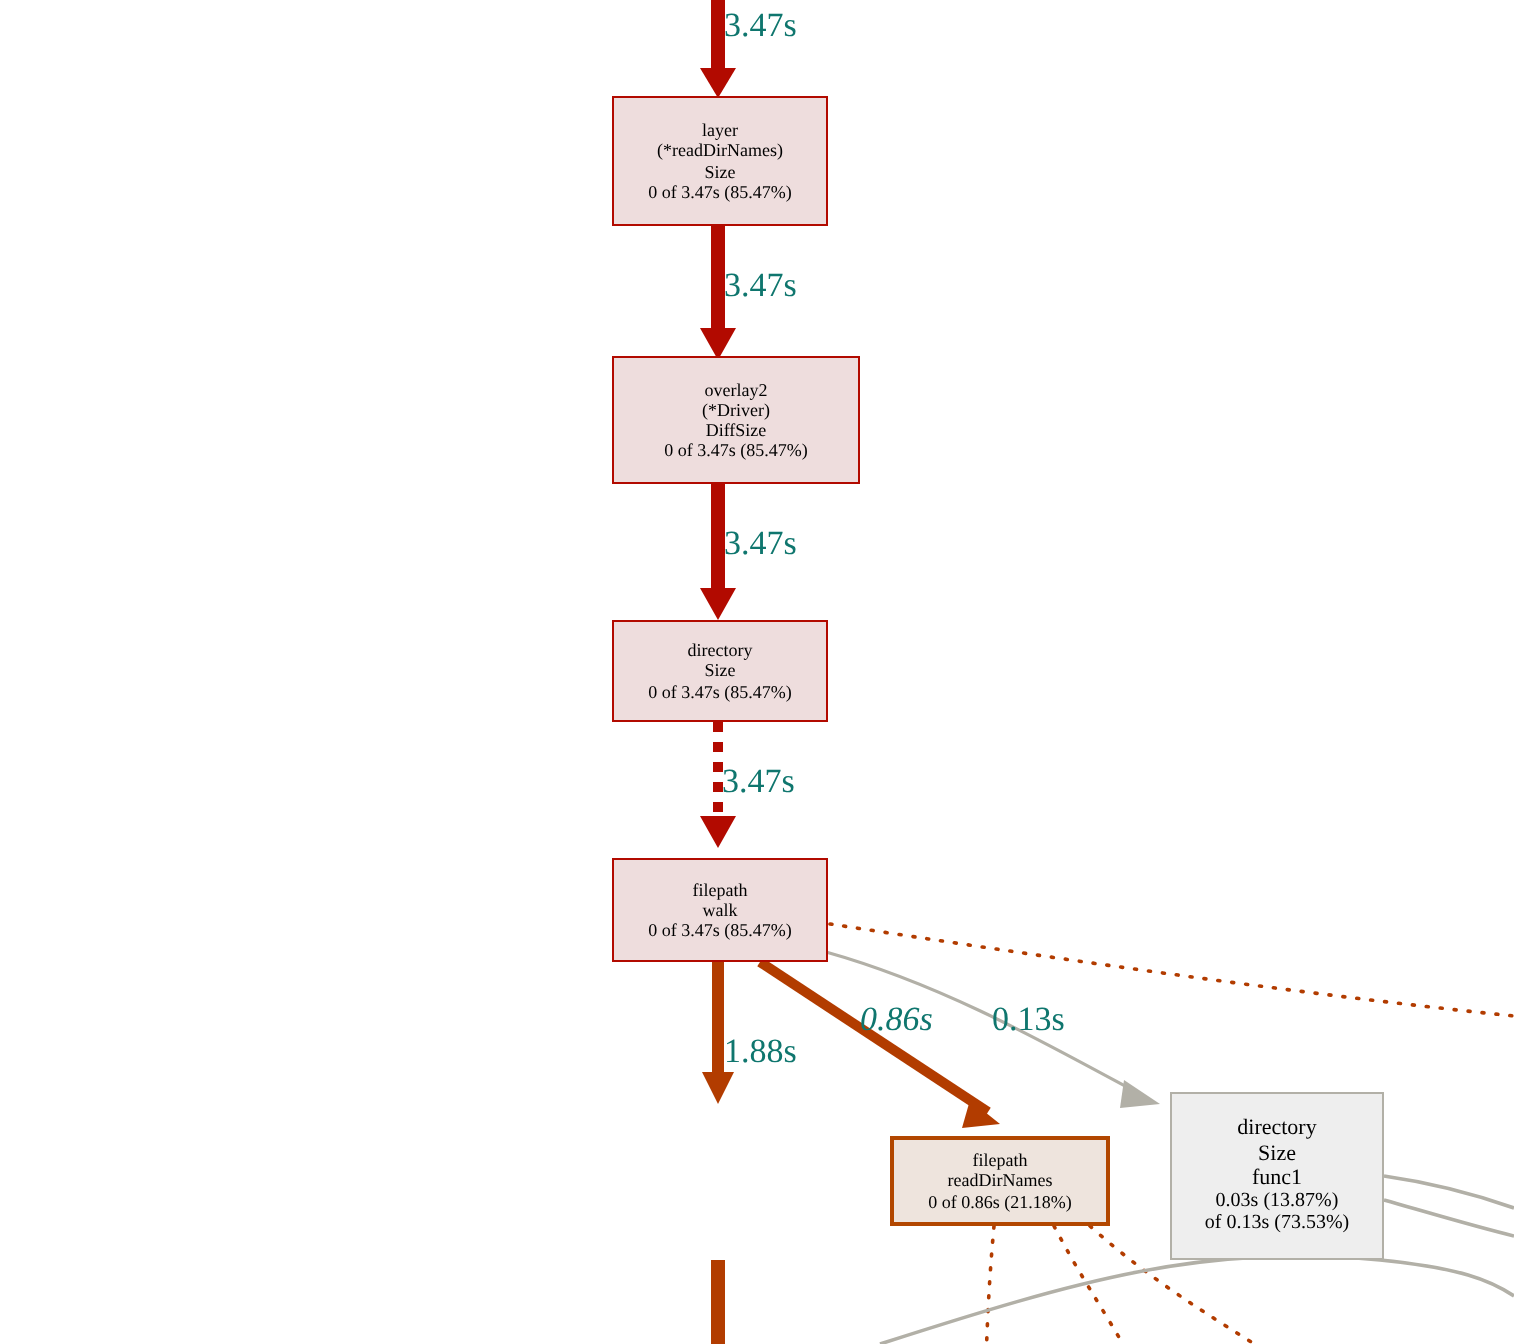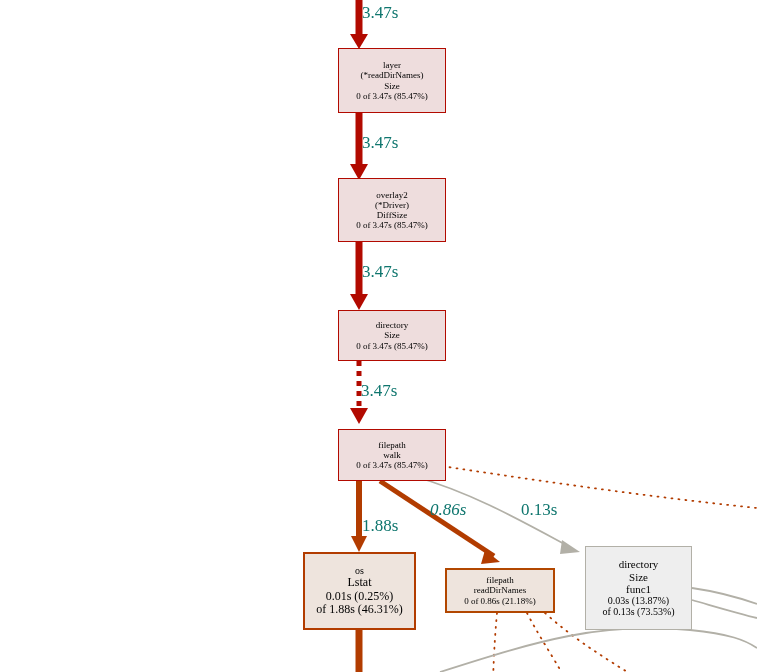--- a/index.html
+++ b/index.html
@@ -39,21 +39,20 @@
     color: #000000;
   }
   .node .ln {
     display: block;
     white-space: nowrap;
   }
   
   .node.hot {
     background: #eedddd;
     border: 1px solid #b20a00;
-    margin-left: 32px;
   }
   .node.warm {
     background: #eee4dd;
     border: 2px solid #b23c00;
   }
   .node.warm-thin {
     background: #eee4dd;
     border: 2px solid #b24700;
   }
   .node.cool {
@@ -138,45 +137,39 @@
     </g>
   </svg>
 
   <div class="node hot" style="left:306px; top:48px; width:108px; height:65px; font-size:9px;">
     <span class="ln">layer</span>
     <span class="ln">(*readDirNames)</span>
     <span class="ln">Size</span>
     <span class="ln">0 of 3.47s (85.47%)</span>
   </div>
 
-  <div class="node hot" style="left:306px; top:178px; width:108px; height:64px; font-size:9px;">
+  <div class="node hot" style="left:306px; top:178px; width:124px; height:64px; font-size:9px;">
     <span class="ln">overlay2</span>
     <span class="ln">(*Driver)</span>
     <span class="ln">DiffSize</span>
     <span class="ln">0 of 3.47s (85.47%)</span>
   </div>
 
   <div class="node hot" style="left:306px; top:310px; width:108px; height:51px; font-size:9px;">
     <span class="ln">directory</span>
     <span class="ln">Size</span>
     <span class="ln">0 of 3.47s (85.47%)</span>
   </div>
 
   <div class="node hot" style="left:306px; top:429px; width:108px; height:52px; font-size:9px;">
     <span class="ln">filepath</span>
     <span class="ln">walk</span>
     <span class="ln">0 of 3.47s (85.47%)</span>
   </div>
 
-  <div class="node warm" style="left:303px; top:552px; width:113px; height:78px; font-size:12px;">
-    <span class="ln" style="font-size:10px;">os</span>
-    <span class="ln">Lstat</span>
-    <span class="ln">0.01s (0.25%)</span>
-    <span class="ln">of 1.88s (46.31%)</span>
-  </div>
 
   <div class="node warm-thin" style="left:445px; top:568px; width:110px; height:45px; font-size:9px;">
     <span class="ln">filepath</span>
     <span class="ln">readDirNames</span>
     <span class="ln">0 of 0.86s (21.18%)</span>
   </div>
 
   <div class="node cool" style="left:585px; top:546px; width:107px; height:84px; font-size:11px;">
     <span class="ln">directory</span>
     <span class="ln">Size</span>
@@ -190,15 +183,15 @@
   <div class="edge-label" style="left:362px; top:133px; font-size:17px;">3.47s</div>
 
   <div class="edge-label" style="left:362px; top:262px; font-size:17px;">3.47s</div>
 
   <div class="edge-label" style="left:361px; top:381px; font-size:17px;">3.47s</div>
 
   <div class="edge-label" style="left:362px; top:500px; font-size:17px;margin-top:16px;">1.88s</div>
 
   <div class="edge-label" style="left:430px; top:500px; font-size:17px;font-style:italic;">0.86s</div>
 
-  <div class="edge-label" style="left:521px; top:500px; font-size:17px;">0.13s</div>
+  <div class="edge-label" style="left:496px; top:500px; font-size:17px;">0.13s</div>
 
 </div>
 
 </body></html>

